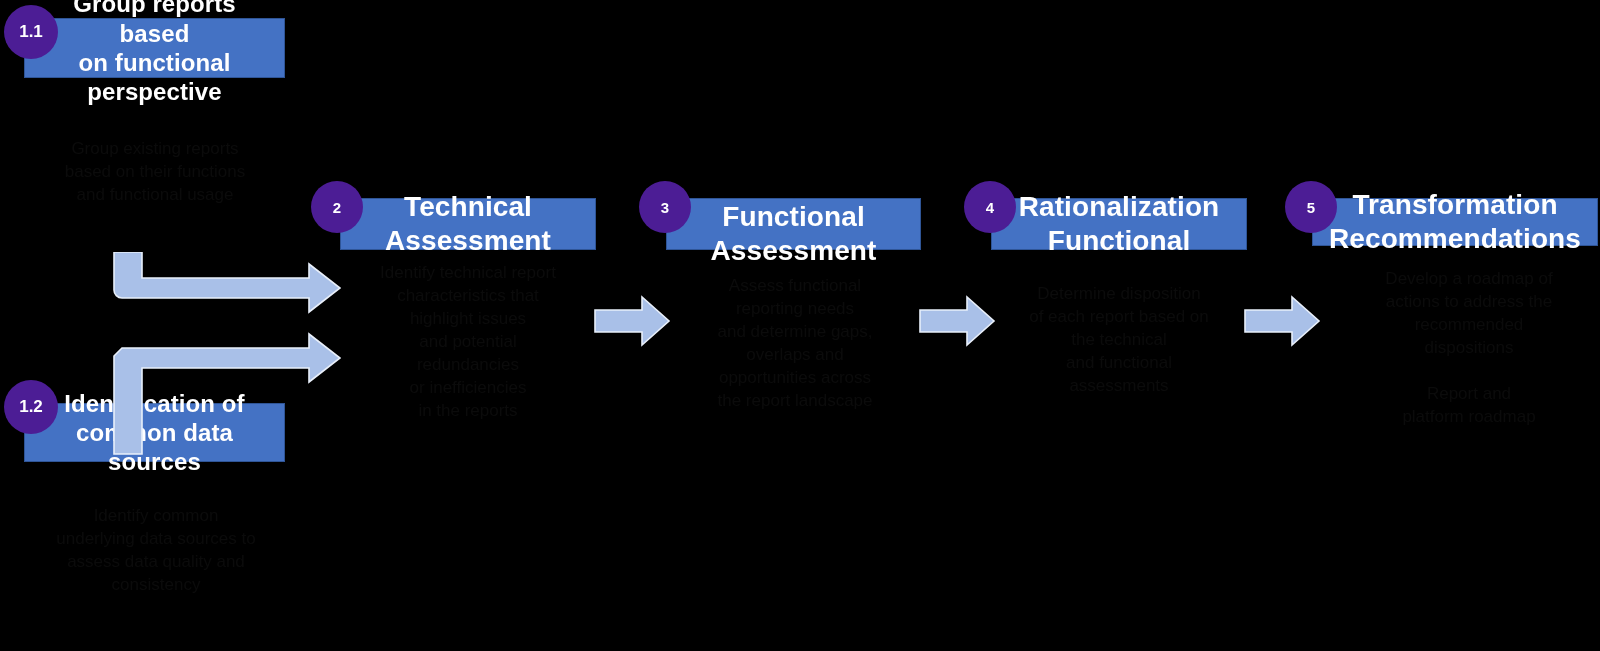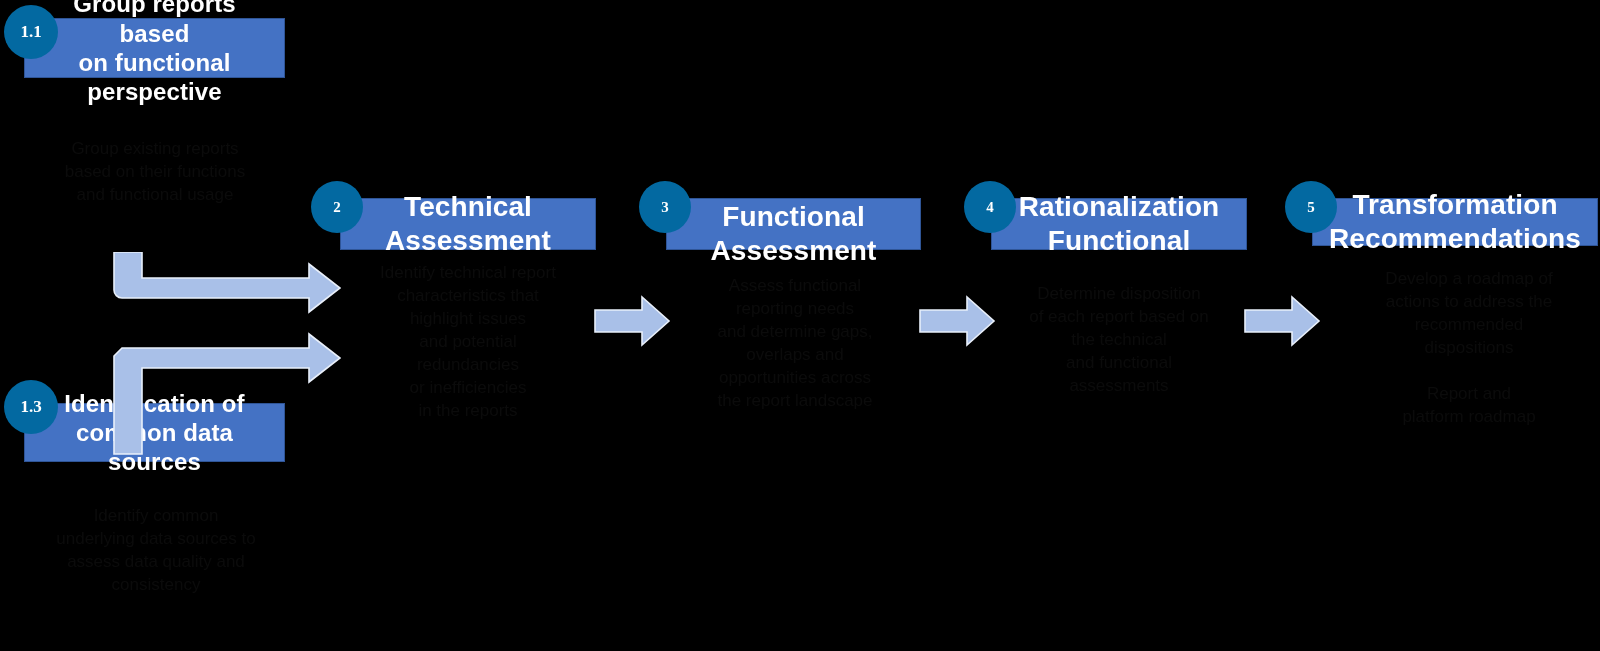--- a/index.html
+++ b/index.html
@@ -36,28 +36,27 @@
   }
   .pbox .label { display: block; padding: 0 10px; }
 
   .pbox-head { font-size: 28px; }
   .pbox-pre  { font-size: 24px; }
 
   
   .circle {
     position: absolute;
     border-radius: 50%;
-    background: #0369a1;
+    background: #4c1d95;
     color: #FFFFFF;
     display: flex;
     align-items: center;
     justify-content: center;
     font-weight: bold;
     z-index: 5;
-    font-family: Liberation Serif, serif;
   }
   .circle-lg { width: 54px; height: 54px; font-size: 17px; }
   .circle-sm { width: 52px; height: 52px; font-size: 15px; }
 
   
   .desc {
     position: absolute;
     color: #0b0b0b;
     font-size: 17px;
     line-height: 1.35;
@@ -89,21 +88,21 @@
 
   <div class="pbox pbox-pre" style="left:24px; top:18px; width:261px; height:60px;">
     <span class="label" style="white-space:pre-line;">Group reports based
 on functional perspective</span>
   </div>
 
   <div class="desc" style="left:40px; top:138px; width:230px;">Group existing reports
 based on their functions
 and functional usage</div>
 
-  <div class="circle circle-lg" style="left:4px; top:380px;">1.3</div>
+  <div class="circle circle-lg" style="left:4px; top:380px;">1.2</div>
 
   <div class="pbox pbox-pre" style="left:24px; top:403px; width:261px; height:59px;">
     <span class="label" style="white-space:pre-line;">Identification of
 common data sources</span>
   </div>
 
   <div class="desc" style="left:40px; top:505px; width:232px;">Identify common
 underlying data sources to
 assess data quality and
 consistency</div>

